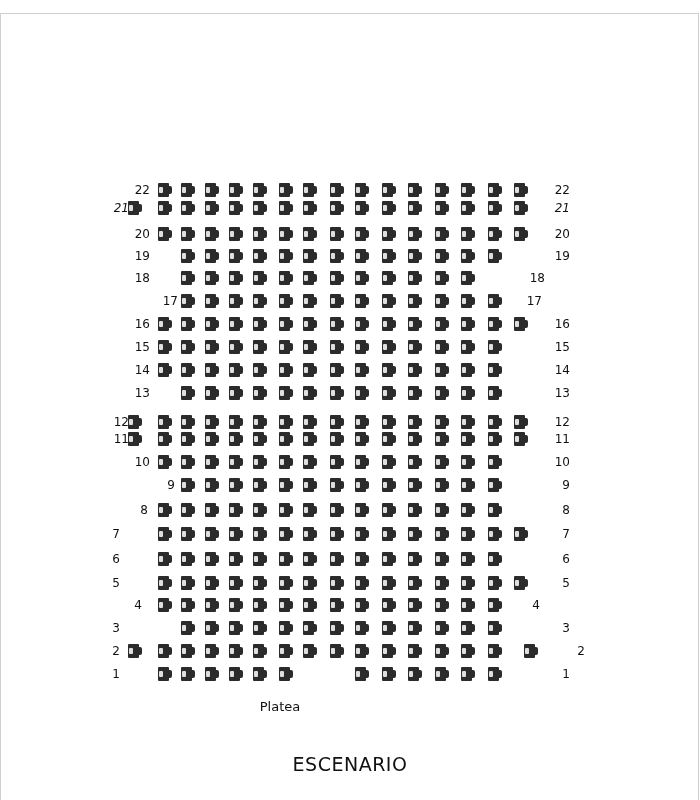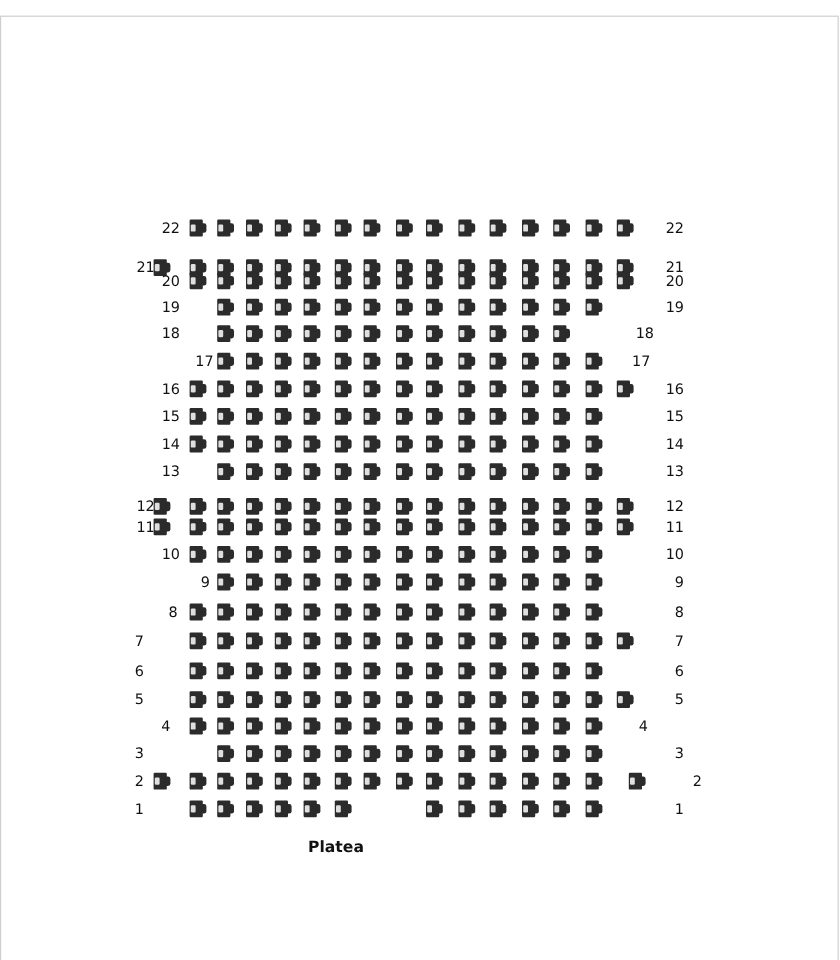--- a/index.html
+++ b/index.html
@@ -75,21 +75,21 @@
     height: 6px;
     background: #ffffff;
     border-radius: 1px;
     opacity: 0.85;
   }
   .caption-platea {
     position: absolute;
     width: 560px;
     text-align: center;
     font-size: 13px;
-    font-weight: bold;
+    font-weight: normal;
     color: #111111;
   }
   .caption-escenario {
     position: absolute;
     width: 700px;
     text-align: center;
     font-size: 19px;
     color: #111111;
     letter-spacing: 0.5px;
   }
@@ -112,21 +112,21 @@
         <div class="seat" title="Fila 22" style="left: 303px; background: rgb(43, 43, 43);"></div>
         <div class="seat" title="Fila 22" style="left: 330px; background: rgb(43, 43, 43);"></div>
         <div class="seat" title="Fila 22" style="left: 355px; background: rgb(43, 43, 43);"></div>
         <div class="seat" title="Fila 22" style="left: 382px; background: rgb(43, 43, 43);"></div>
         <div class="seat" title="Fila 22" style="left: 408px; background: rgb(43, 43, 43);"></div>
         <div class="seat" title="Fila 22" style="left: 435px; background: rgb(43, 43, 43);"></div>
         <div class="seat" title="Fila 22" style="left: 461px; background: rgb(43, 43, 43);"></div>
         <div class="seat" title="Fila 22" style="left: 488px; background: rgb(43, 43, 43);"></div>
         <div class="seat" title="Fila 22" style="left: 514px; background: rgb(43, 43, 43);"></div>
       </div>
-      <div class="row" style="top: 201px;">
+      <div class="row" style="top: 186px; font-style: italic;">
         <div class="row-label" style="left: 99px;">21</div>
         <div class="row-label" style="left: 540px;">21</div>
         <div class="seat" title="Fila 21" style="left: 128px; background: rgb(43, 43, 43);"></div>
         <div class="seat" title="Fila 21" style="left: 158px; background: rgb(43, 43, 43);"></div>
         <div class="seat" title="Fila 21" style="left: 181px; background: rgb(43, 43, 43);"></div>
         <div class="seat" title="Fila 21" style="left: 205px; background: rgb(43, 43, 43);"></div>
         <div class="seat" title="Fila 21" style="left: 229px; background: rgb(43, 43, 43);"></div>
         <div class="seat" title="Fila 21" style="left: 253px; background: rgb(43, 43, 43);"></div>
         <div class="seat" title="Fila 21" style="left: 279px; background: rgb(43, 43, 43);"></div>
         <div class="seat" title="Fila 21" style="left: 303px; background: rgb(43, 43, 43);"></div>
@@ -495,13 +495,14 @@
         <div class="seat" title="Fila 1" style="left: 279px; background: rgb(43, 43, 43);"></div>
         <div class="seat" title="Fila 1" style="left: 355px; background: rgb(43, 43, 43);"></div>
         <div class="seat" title="Fila 1" style="left: 382px; background: rgb(43, 43, 43);"></div>
         <div class="seat" title="Fila 1" style="left: 408px; background: rgb(43, 43, 43);"></div>
         <div class="seat" title="Fila 1" style="left: 435px; background: rgb(43, 43, 43);"></div>
         <div class="seat" title="Fila 1" style="left: 461px; background: rgb(43, 43, 43);"></div>
         <div class="seat" title="Fila 1" style="left: 488px; background: rgb(43, 43, 43);"></div>
       </div>
     </div>
   <div class="caption-platea" style="top: 686px;">Platea</div>
+  <div class="caption-escenario" style="top: 740px;">ESCENARIO</div>
 </div>
 
 </body></html>

